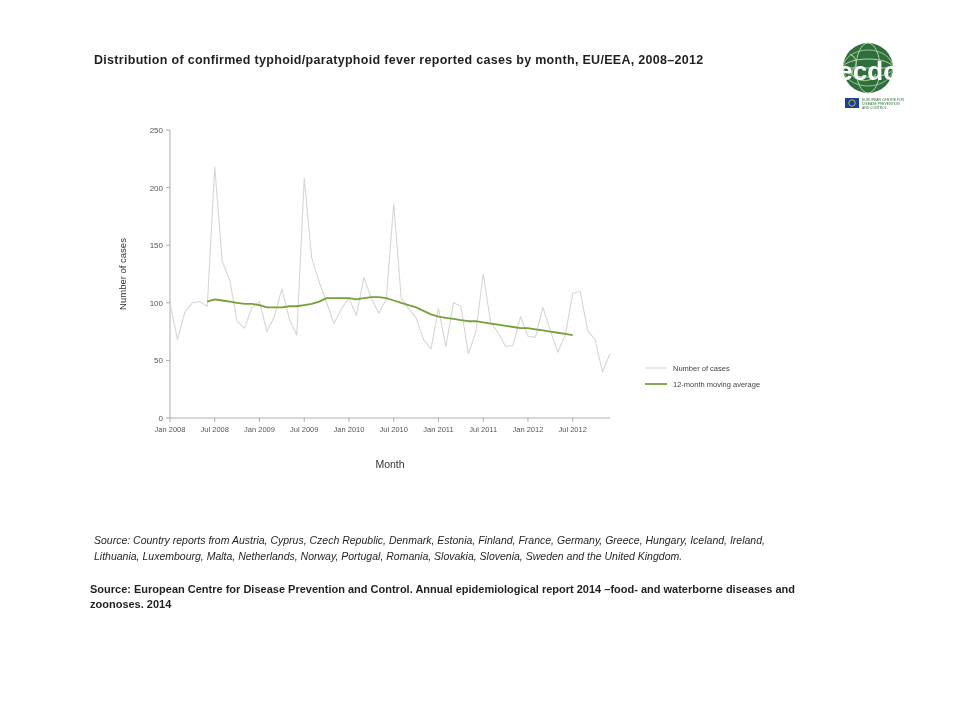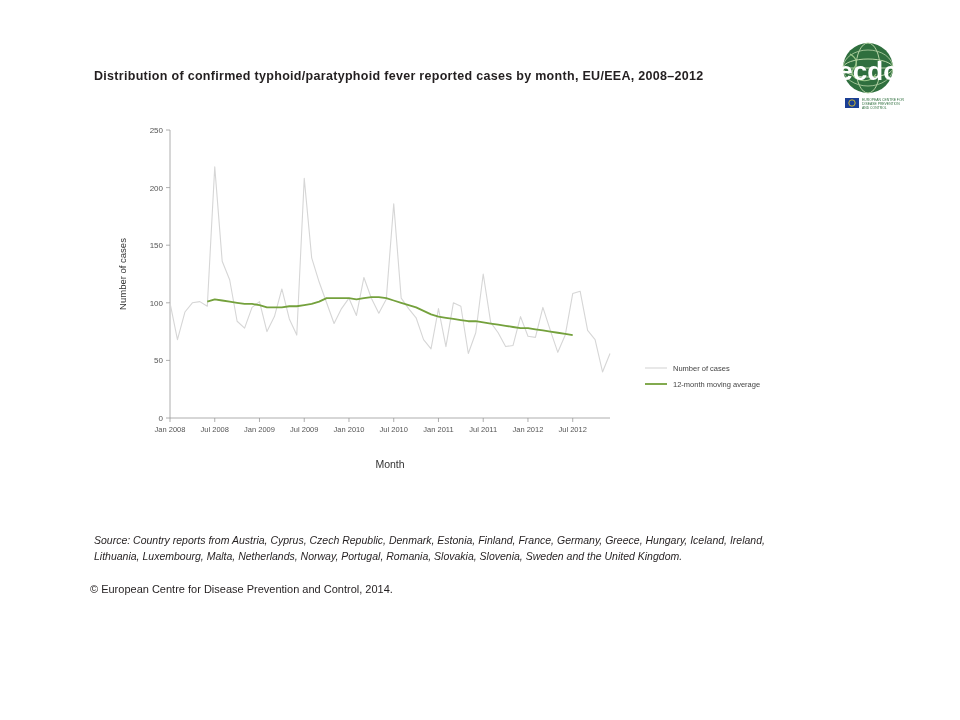--- a/index.html
+++ b/index.html
@@ -20,21 +20,21 @@
     left: 0; top: 0;
     width: 960px;
     height: 720px;
     background: #ffffff;
   }
 
   
   .title {
     position: absolute;
     left: 94px;
-    top: 68px;
+    top: 52px;
     width: 700px;
     font-size: 12.5px;
     font-weight: bold;
     letter-spacing: 0.3px;
     color: #231f20;
     line-height: 1.3;
   }
 
   
   .logo {
@@ -159,16 +159,16 @@
         <line x1="545" y1="250" x2="567" y2="250" stroke="#d6d6d6" stroke-width="1.1"></line>
         <text x="573" y="253" font-family="'Liberation Sans', sans-serif" font-size="7.5" fill="#444">Number of cases</text>
         <line x1="545" y1="266" x2="567" y2="266" stroke="#74a13c" stroke-width="1.8"></line>
         <text x="573" y="269" font-family="'Liberation Sans', sans-serif" font-size="7.5" fill="#444">12-month moving average</text>
       </svg>
   </div>
 
   <div class="source-italic">Source: Country reports from Austria, Cyprus, Czech Republic, Denmark, Estonia, Finland, France, Germany, Greece, Hungary, Iceland, Ireland, Lithuania, Luxembourg, Malta, Netherlands, Norway, Portugal, Romania, Slovakia, Slovenia, Sweden and the United Kingdom.</div>
 
   <div class="footer">
-    <div class="copy">© European Centre for Disease Prevention and Control, 2014.</div>
+    <div class="bold">Source: European Centre for Disease Prevention and Control.  Annual epidemiological report 2014 –food- and waterborne diseases and zoonoses. 2014</div>
   </div>
 
 </div>
 
 </body></html>

